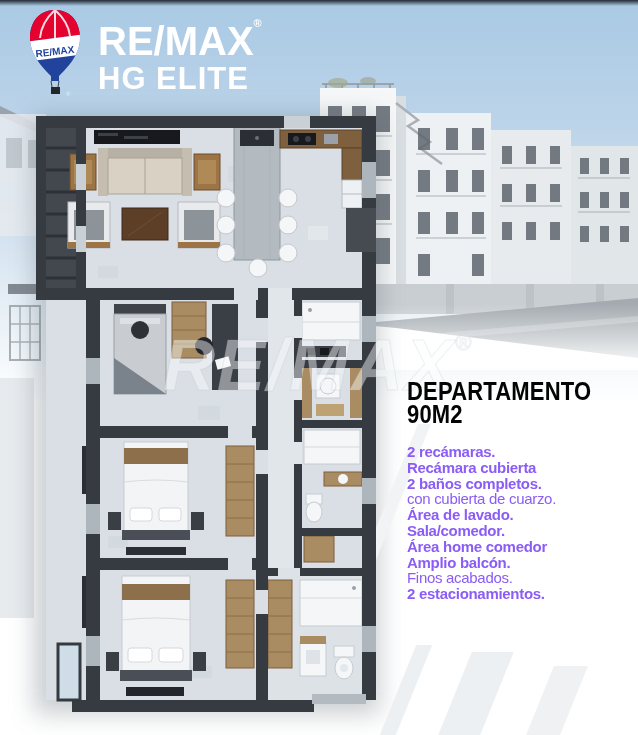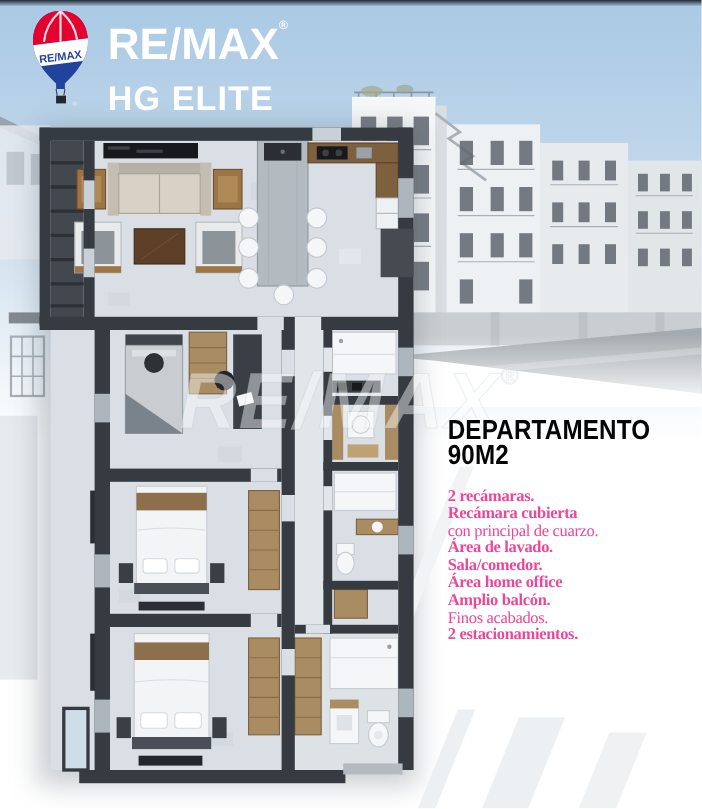--- a/index.html
+++ b/index.html
@@ -16,38 +16,38 @@
   .buildings{left:246px;top:58px;width:392px;height:312px;z-index:2;}
   .plan-shadow{left:34px;top:116px;width:346px;height:598px;background:rgba(80,92,104,.30);
        filter:blur(12px);z-index:2;}
   .plan{left:28px;top:106px;width:354px;height:614px;z-index:4;}
   
   .brand{left:24px;top:8px;display:flex;z-index:7;}
   .balloon{width:62px;height:90px;}
   .brand-text{margin-left:12px;margin-top:10px;color:#ffffff;}
   .brand-name{font-size:40px;font-weight:bold;line-height:1;letter-spacing:0;}
   .brand-name sup{font-size:11px;vertical-align:28px;letter-spacing:0;}
-  .brand-sub{font-size:31px;font-weight:bold;line-height:1.02;letter-spacing:1px;margin-top:13px;}
+  .brand-sub{font-size:31px;font-weight:bold;line-height:1.02;letter-spacing:1px;margin-top:2px;}
   
   .watermark{left:163px;top:324px;z-index:5;font-size:72px;font-weight:bold;font-style:italic;
        letter-spacing:2px;color:rgba(250,252,253,.45);-webkit-text-stroke:1px rgba(160,170,182,.18);
        white-space:nowrap;}
   .watermark sup{font-size:22px;vertical-align:40px;}
   
   .slash{background:#edf0f2;transform:skewX(-22deg);z-index:3;}
   .s0{left:384px;top:424px;width:13px;height:168px;background:#f1f3f5;}
   .s1{left:398px;top:645px;width:16px;height:90px;}
   .s2{left:455px;top:652px;width:42px;height:83px;}
   .s3{left:540px;top:666px;width:34px;height:69px;background:#eff1f3;}
   
   .info{left:407px;top:380px;width:228px;z-index:6;color:#0a0a0b;}
   .title{font-size:25px;font-weight:bold;line-height:23px;transform:scaleX(.88);
        transform-origin:left top;color:#040404;letter-spacing:.2px;}
   .features{margin:18px 0 0;padding:0;list-style:none;font-size:15px;line-height:15.8px;
-       letter-spacing:-.3px;color:#ec4899;font-family:Liberation Serif, serif;}
+       letter-spacing:-.3px;color:#8b5cf6;}
   .features li.b{font-weight:bold;}
 </style>
 </head>
 <body>
 
 <div class="canvas">
 
   <div class="abs sky"></div>
 
   <svg class="abs left-bg" viewBox="0 0 50 540">
@@ -375,24 +375,25 @@
   <div class="abs slash s1"></div>
   <div class="abs slash s2"></div>
   <div class="abs slash s3"></div>
 
   <div class="abs info">
     <div class="title">DEPARTAMENTO</div>
     <div class="title">90M2</div>
     <ul class="features">
         <li class="b">2 recámaras.</li>
         <li class="b">Recámara cubierta</li>
-        <li>con principal de cuarzo.</li>
+        <li class="b">2 baños completos.</li>
+        <li>con cubierta de cuarzo.</li>
         <li class="b">Área de lavado.</li>
         <li class="b">Sala/comedor.</li>
-        <li class="b">Área home office</li>
+        <li class="b">Área home comedor</li>
         <li class="b">Amplio balcón.</li>
         <li>Finos acabados.</li>
         <li class="b">2 estacionamientos.</li>
       </ul>
   </div>
 
   <div class="abs top-vignette"></div>
 </div>
 
 </body></html>

